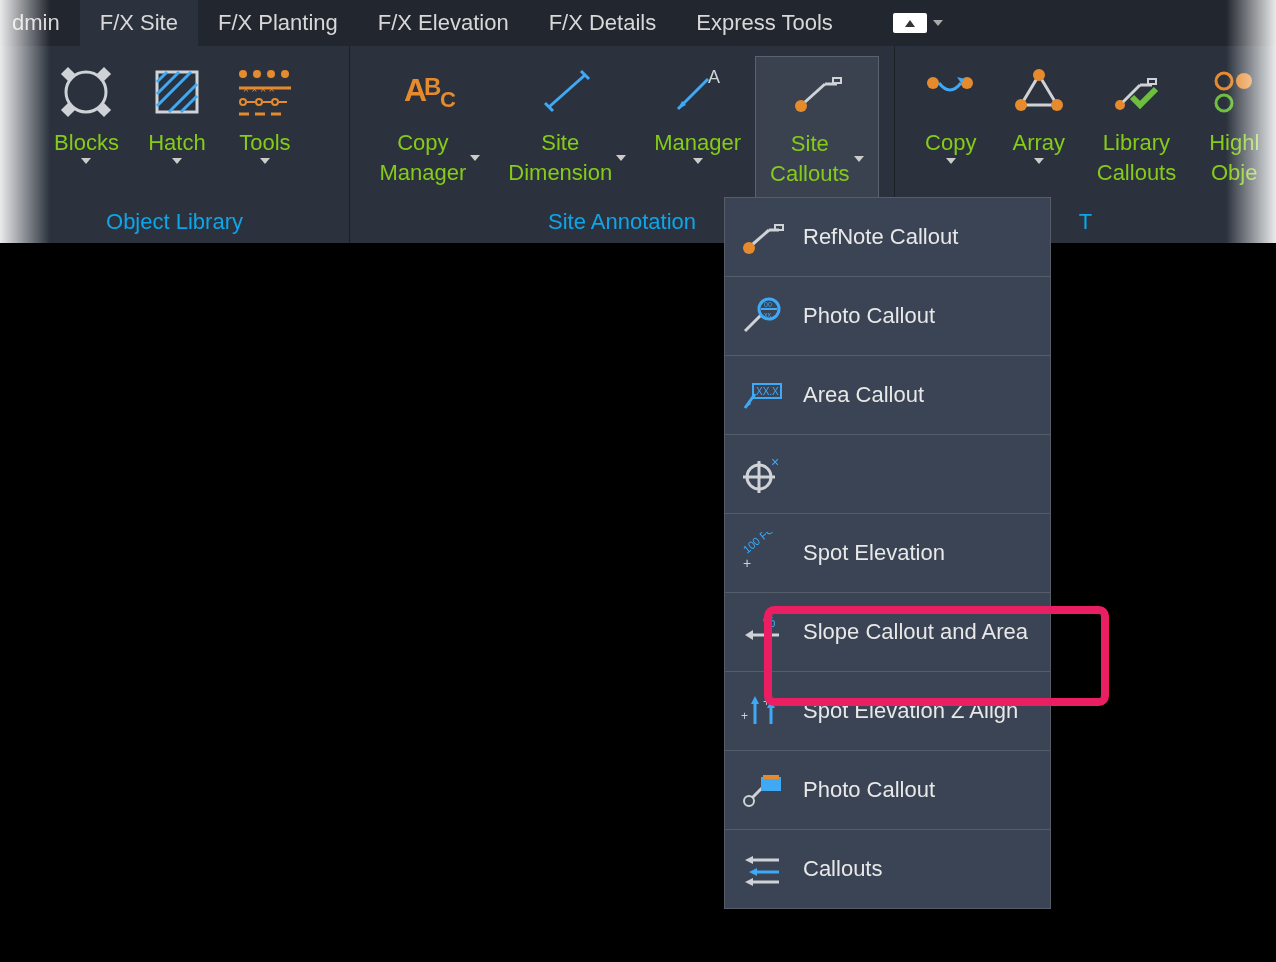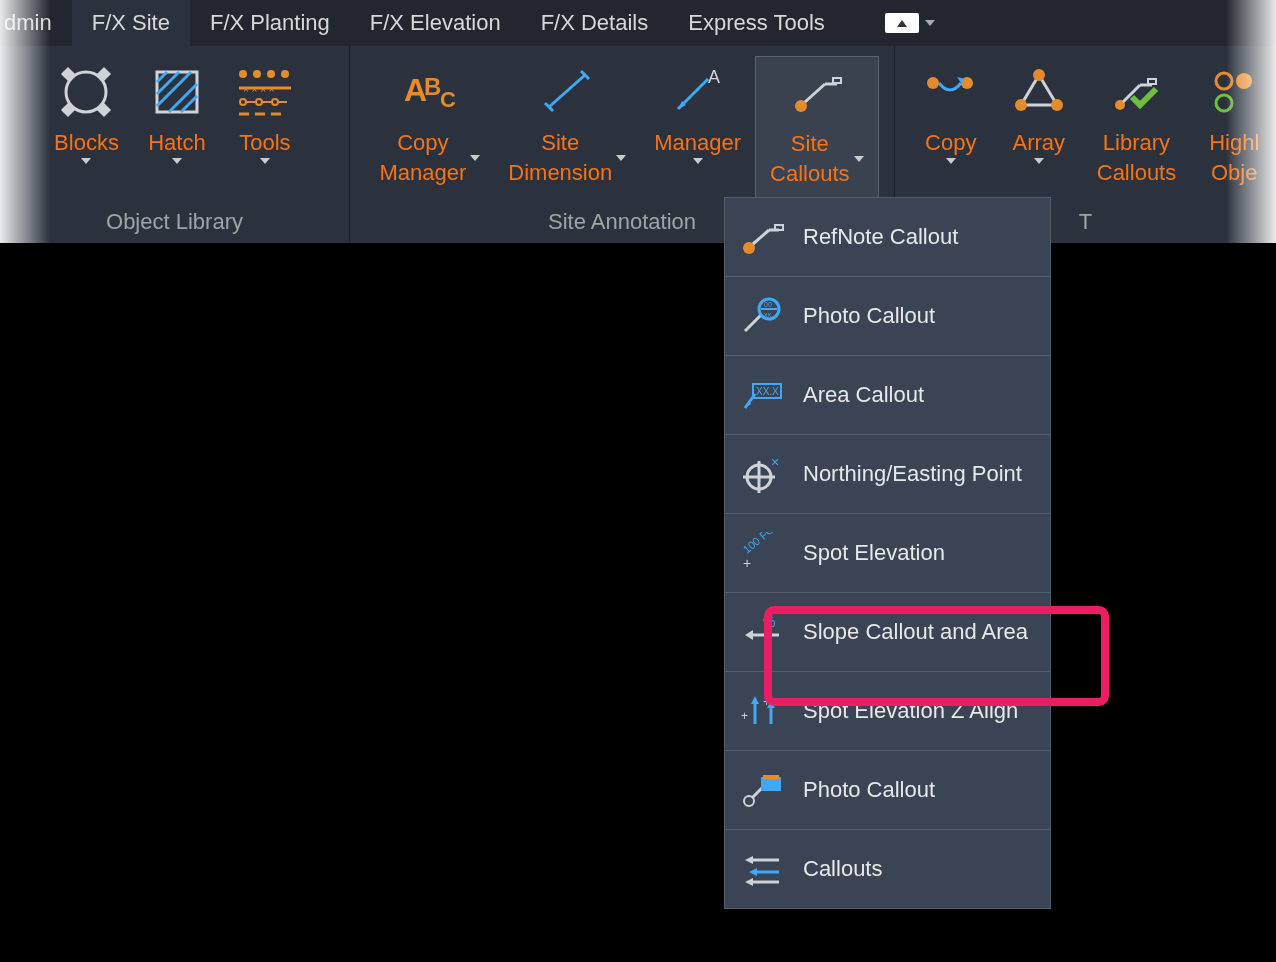--- a/index.html
+++ b/index.html
@@ -30,21 +30,21 @@
     background: linear-gradient(to right, rgba(255,255,255,0.9), rgba(255,255,255,0));
   }
   .fade-right {
     right: 0;
     background: linear-gradient(to left, rgba(255,255,255,0.9), rgba(255,255,255,0));
   }
   .tabs {
     display: flex;
     align-items: center;
     height: 46px;
-    padding-left: 0;
+    padding-left: 8px;
     font-size: 22px;
     background: #22262e;
   }
   .tab {
     padding: 8px 20px 8px 20px;
     color: #d8d8d8;
     cursor: pointer;
     height: 46px;
     display: flex;
     align-items: center;
@@ -87,21 +87,21 @@
     padding-top: 10px;
   }
   .panel-buttons {
     display: flex;
     justify-content: center;
     flex: 1;
   }
   .panel-title {
     text-align: center;
     font-size: 22px;
-    color: #a3a3a3;
+    color: #0ea5e9;
     padding: 4px 0 8px 0;
   }
   .rbutton {
     display: flex;
     flex-direction: column;
     align-items: center;
     justify-content: flex-start;
     padding: 6px 14px 2px 14px;
     cursor: pointer;
     position: relative;
@@ -113,21 +113,21 @@
   .ricon {
     width: 60px;
     height: 60px;
     display: flex;
     align-items: center;
     justify-content: center;
     margin-bottom: 6px;
   }
   .rlabel {
     font-size: 22px;
-    color: #f97316;
+    color: #84cc16;
     text-align: center;
     line-height: 1.35;
     white-space: pre-line;
     display: flex;
     align-items: center;
     gap: 4px;
   }
   .dd-arrow {
     width: 0; height: 0;
     border-left: 5px solid transparent;
@@ -402,21 +402,20 @@
 
   <div class="dd-item">
     <div class="dd-icon">
       <svg width="46" height="42" viewBox="0 0 46 42">
         <circle cx="20" cy="24" r="12" fill="none" stroke="#cfd2d6" stroke-width="3"></circle>
         <line x1="20" y1="8" x2="20" y2="40" stroke="#cfd2d6" stroke-width="3"></line>
         <line x1="4" y1="24" x2="36" y2="24" stroke="#cfd2d6" stroke-width="3"></line>
         <text x="32" y="14" font-size="14" fill="#3fa9f5">×</text>
       </svg>
     </div>
-    <span>Northing/Easting Point</span>
   </div>
   <div class="dd-sep"></div>
 
   <div class="dd-item">
     <div class="dd-icon">
       <svg width="46" height="42" viewBox="0 0 46 42">
         <text x="4" y="36" font-size="14" fill="#cfd2d6">+</text>
         <text x="8" y="22" font-size="11" fill="#3fa9f5" transform="rotate(-40 8 22)">100 FG</text>
       </svg>
     </div>

